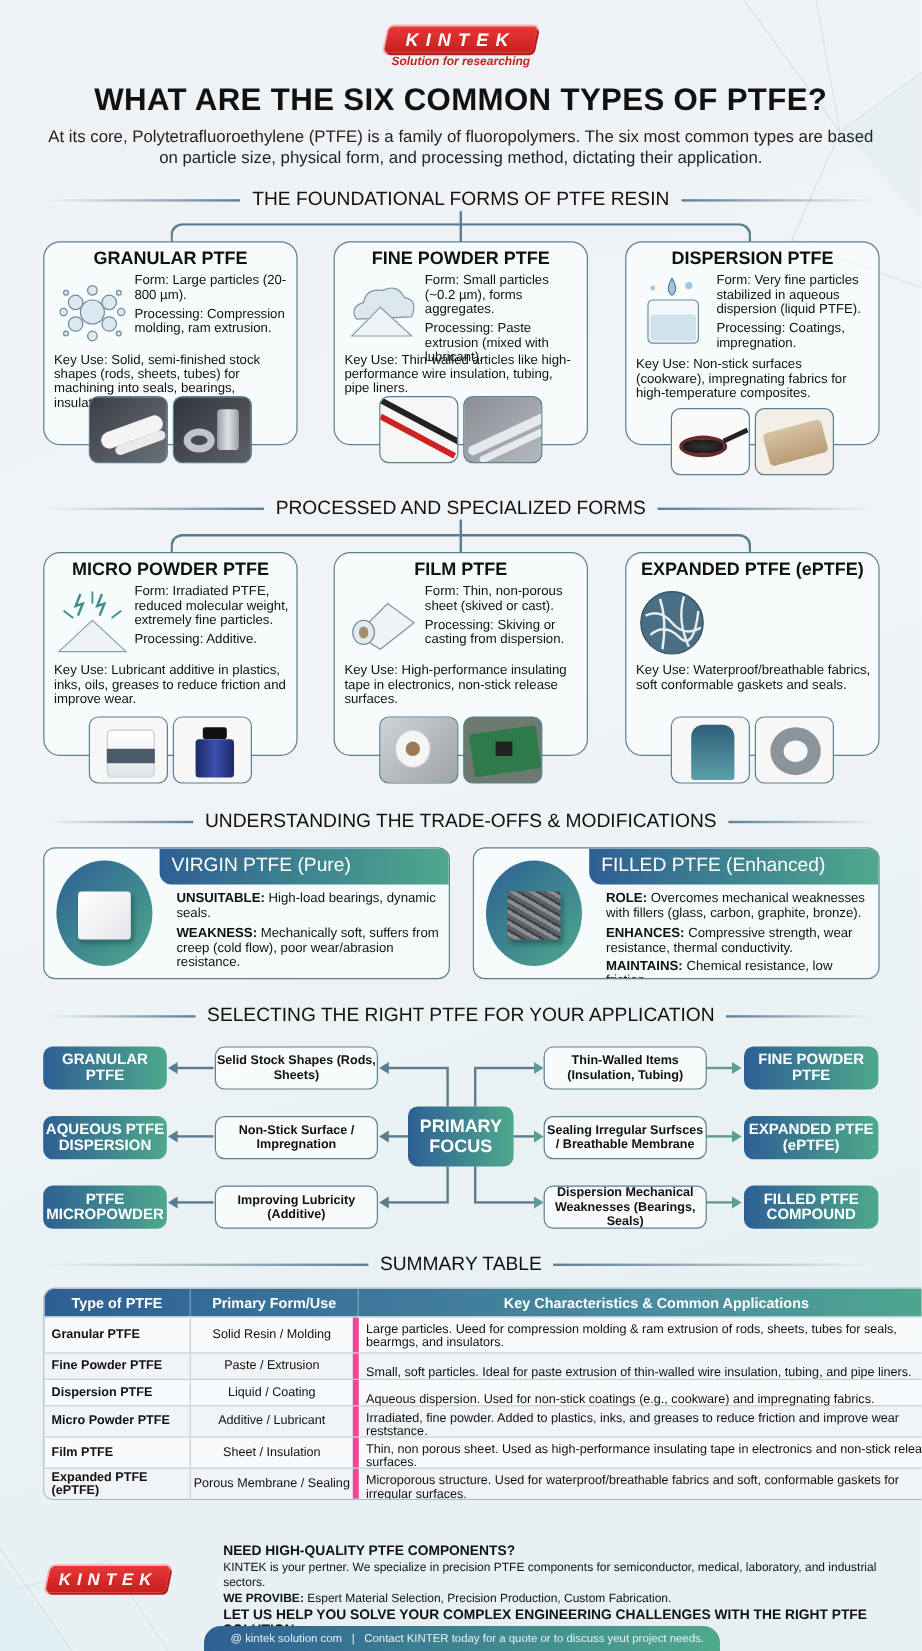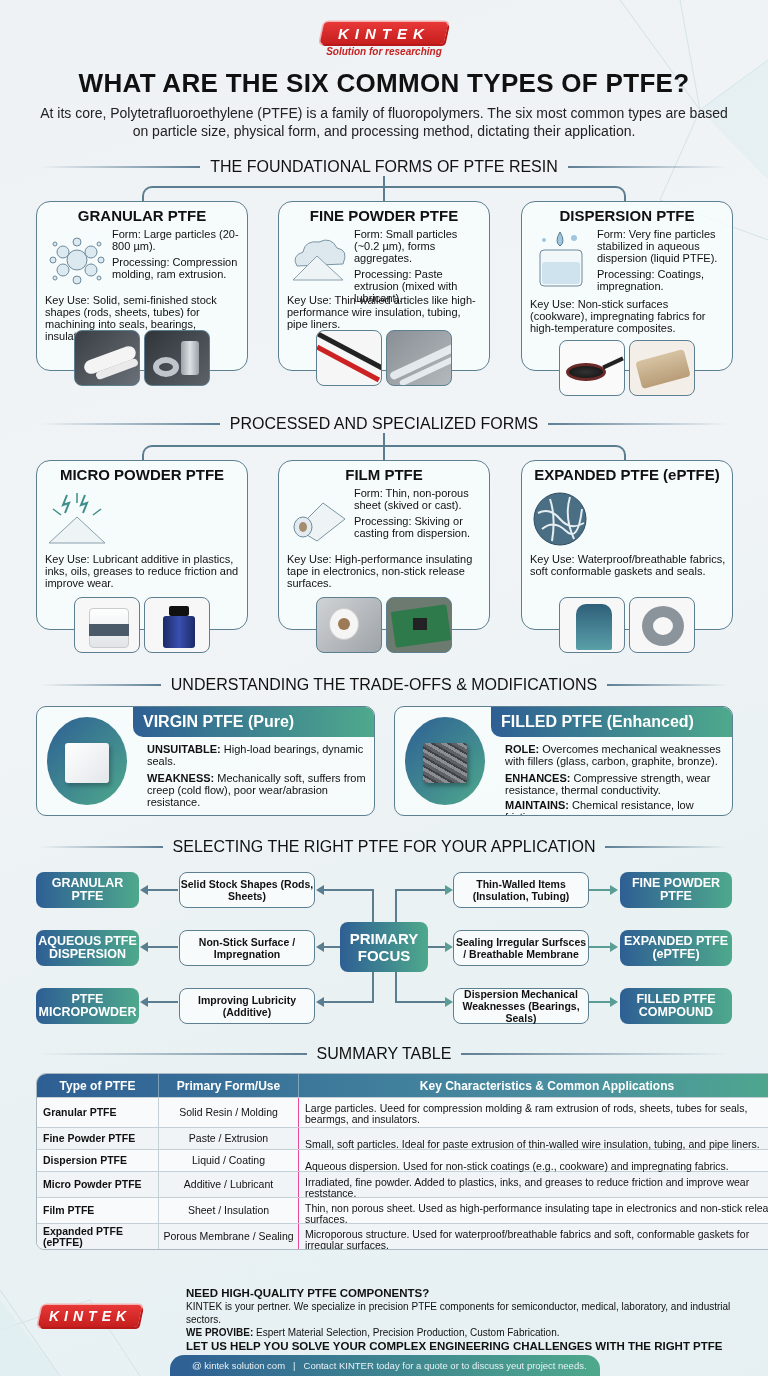--- a/index.html
+++ b/index.html
@@ -22,40 +22,40 @@
 .card{position:absolute;width:212px;height:170px;border:1.5px solid #5c7f91;border-radius:14px;background:rgba(247,251,252,0.85)}
 .card h3{text-align:center;font-size:15px;font-weight:bold;margin-top:5px}
 .card .ico{position:absolute;left:8px;top:28px;width:64px;height:60px}
 .card .ft{position:absolute;left:75px;top:26px;right:6px;font-size:11px;line-height:12px;font-family:"Liberation Sans",sans-serif}
 .card .ft p{margin-bottom:4px}
 .card .ku{position:absolute;left:8px;right:6px;top:92px;font-size:11px;line-height:12px}
 .thumbs{position:absolute;top:128px;left:0;width:100%;display:flex;justify-content:center;gap:4px}
 .thumb{width:66px;height:56px;border:1.5px solid #5c7f91;border-radius:8px;background:#fff;overflow:hidden;position:relative}
 
 .tcard{position:absolute;top:706px;width:339px;height:110px;border:1.5px solid #5c7f91;border-radius:10px;background:rgba(247,251,252,.85);overflow:hidden}
-.tcard .hdr{position:absolute;left:96px;top:0;right:0;height:30px;background:linear-gradient(90deg,#2e5f94,#4ea98c);border-radius:0 0 0 10px;color:#fff;font-size:16px;font-weight:bold;padding:6px 10px}
+.tcard .hdr{position:absolute;left:96px;top:0;right:0;height:30px;background:linear-gradient(90deg,#2e5f94,#4ea98c);border-radius:0 0 0 10px;color:#fff;font-size:16px;font-weight:normal;padding:6px 10px}
 .tcard .circ{position:absolute;left:10px;top:10px;width:80px;height:88px;border-radius:50%;background:linear-gradient(135deg,#2e5f94,#4ea98c)}
 .tcard .body{position:absolute;left:110px;top:36px;right:8px;font-size:11px;line-height:12px}
 .tcard .body p{margin-bottom:5px}
 
 .pill{position:absolute;width:103px;height:36px;border-radius:8px;background:linear-gradient(90deg,#2e5f94,#4ea98c);color:#fff;font-weight:bold;font-size:12.5px;display:flex;align-items:center;justify-content:center;text-align:center;line-height:13px}
 .opt{position:absolute;width:136px;height:36px;border:1.5px solid #5c7f91;border-radius:8px;background:rgba(250,252,253,.9);font-size:10.5px;font-weight:bold;display:flex;align-items:center;justify-content:center;text-align:center;line-height:12px}
 .focus{position:absolute;left:340px;top:922px;width:88px;height:50px;border-radius:8px;background:linear-gradient(90deg,#2e5f94,#4ea98c);color:#fff;font-weight:bold;font-size:15px;display:flex;align-items:center;justify-content:center;text-align:center;line-height:17px}
 .hl{position:absolute;height:2px;background:#5a7d90}
 .arrowL,.arrowR{position:absolute;width:0;height:0;border-top:5px solid transparent;border-bottom:5px solid transparent}
 .arrowL{border-right:8px solid #5a7d90}
 .arrowR{border-left:8px solid #5a9d94}
 
 .tbl{position:absolute;left:36px;top:1073px;width:760px;border:1.5px solid #aab8c1;border-radius:10px 10px 8px 8px;overflow:hidden;background:rgba(250,251,252,.9)}
 .tbl .th{display:flex;height:23px;background:linear-gradient(90deg,#2e5f94,#4a8fa0 70%,#4ea98c);color:#fff;font-weight:bold;font-size:12px}
 .tbl .th div{display:flex;align-items:center;justify-content:center;border-right:1px solid rgba(255,255,255,.35)}
 .tbl .tr{display:flex;border-top:1px solid #c5cfd6;font-size:10.5px;line-height:11px}
 .tbl .tr:nth-child(odd){background:rgba(240,243,245,.9)}
 .c1{width:122px;padding:3px 6px;font-weight:bold;display:flex;align-items:center;border-right:1px solid #c5cfd6}
-.c2{width:140px;text-align:center;display:flex;align-items:center;justify-content:center;border-right:1px solid #ec4899}
+.c2{width:140px;text-align:center;display:flex;align-items:center;justify-content:center;border-right:5px solid #ec4899}
 .c3{flex:1;padding:16px 6px;display:flex;align-items:center}
 
 .flogo{position:absolute;left:40px;top:1305px;width:100px;height:22px;background:linear-gradient(#e83838,#c61e1e);border-radius:4px;transform:skewX(-12deg);box-shadow:2px 2px 0 #b81a1a,0 0 0 1.5px #f3b3b3;display:flex;align-items:center;justify-content:center}
 .flogo span{color:#fff;font-weight:bold;font-style:italic;letter-spacing:5px;font-size:14px;transform:skewX(12deg)}
 .fcta{position:absolute;left:186px;top:1287px;width:560px;font-size:10px;line-height:13px}
 .fcta .q{font-weight:bold;font-size:11.5px}
 .fcta .b{font-weight:bold}
 .fcta .big{font-weight:bold;font-size:11.5px;margin-top:1px}
 .fbar{position:absolute;left:170px;top:1355px;width:430px;height:21px;background:linear-gradient(90deg,#2e5f94,#4ea98c);border-radius:14px 14px 0 0;color:#e8f0f5;font-size:9.5px;display:flex;align-items:center;padding-left:22px;gap:8px}
 </style>
@@ -181,20 +181,24 @@
 <div class="vline" style="left:383px;top:445px;height:16px"></div>
 
 <div class="card" style="left:36px;top:460px">
   <h3>MICRO POWDER PTFE</h3>
   <svg class="ico" viewBox="0 0 64 60">
     <path d="M4 54 L32 28 L60 54 Z" fill="#eef3f6" stroke="#8aa0ad"></path>
     <path d="M22 6 L18 16 L24 14 L20 24" fill="none" stroke="#3e8f8a" stroke-width="2"></path>
     <path d="M40 6 L36 16 L42 14 L38 24" fill="none" stroke="#3e8f8a" stroke-width="2"></path>
     <path d="M8 20 L16 26 M56 20 L48 26 M32 4 L32 14" stroke="#3e8f8a" stroke-width="1.5"></path>
   </svg>
+  <div class="ft">
+    <p>Form: Irradiated PTFE, reduced molecular weight, extremely fine particles.</p>
+    <p>Processing: Additive.</p>
+  </div>
   <div class="ku">Key Use: Lubricant additive in plastics, inks, oils, greases to reduce friction and improve wear.</div>
   <div class="thumbs" style="top:136px">
     <div class="thumb" style="background:#f7f7f7">
       <div style="position:absolute;left:14px;top:10px;width:40px;height:40px;background:linear-gradient(#fff,#e0e4e8);border-radius:4px;border:1px solid #ccc"></div>
       <div style="position:absolute;left:14px;top:26px;width:40px;height:12px;background:#4a5a68"></div>
     </div>
     <div class="thumb" style="background:#f7f7f7">
       <div style="position:absolute;left:24px;top:8px;width:20px;height:10px;background:#111;border-radius:2px"></div>
       <div style="position:absolute;left:18px;top:18px;width:32px;height:32px;background:linear-gradient(90deg,#1c2a66,#3a4fb0,#1c2a66);border-radius:3px"></div>
     </div>

